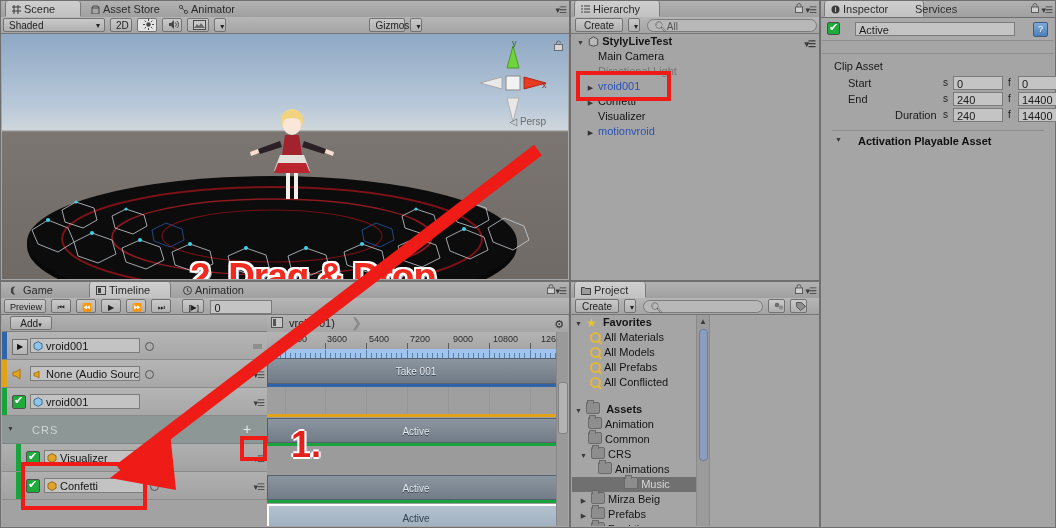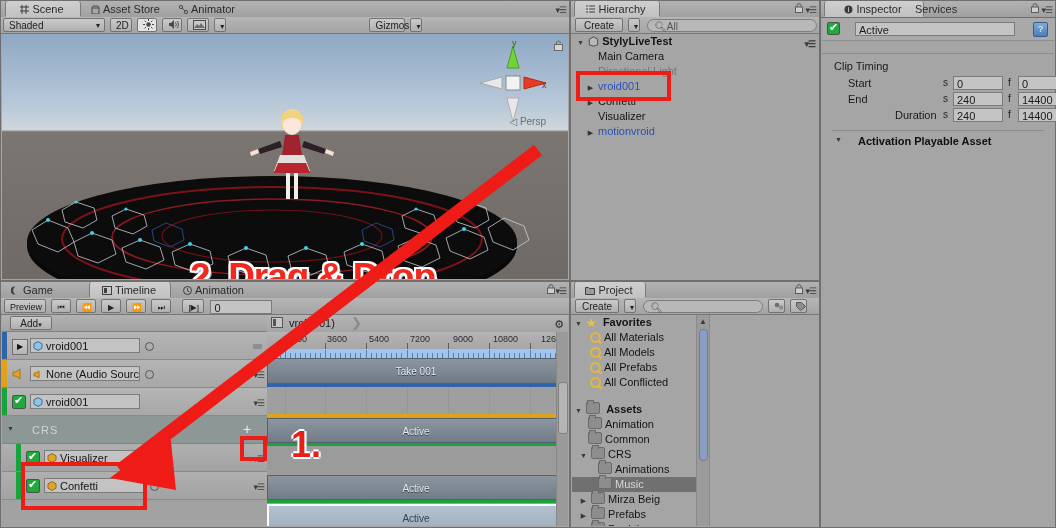--- a/index.html
+++ b/index.html
@@ -2,21 +2,21 @@
 <html><head>
 <meta charset="utf-8">
 <style>
   html,body{margin:0;padding:0;background:#9a9a9a;}
   body{width:1056px;height:528px;overflow:hidden;font-family:"Liberation Sans",sans-serif;font-size:11px;color:#101010;-webkit-font-smoothing:none;}
   #app{position:relative;width:1056px;height:528px;background:#999999;}
 
   
   .panel{position:absolute;background:#a5a5a5;border:1px solid #6f6f6f;box-sizing:border-box;}
   .tabbar{position:absolute;left:0;top:0;right:0;height:16px;
-    background:linear-gradient(#b2b2b2,#a0a0a0);border-bottom:1px solid #6d6d6d;text-align:center;}
+    background:linear-gradient(#b2b2b2,#a0a0a0);border-bottom:1px solid #6d6d6d;}
   .tab{position:absolute;top:0;height:16px;line-height:16px;padding:0 8px 0 6px;
        font-size:11px;color:#2b2b2b;box-sizing:border-box;white-space:nowrap;}
   .tab.active{background:linear-gradient(#cfcfcf,#c2c2c2);
        border-left:1px solid #7a7a7a;border-right:1px solid #7a7a7a;
        border-top-left-radius:3px;border-top-right-radius:3px;border-bottom:1px solid #c2c2c2;}
   .tab .ic{display:inline-block;margin-right:3px;position:relative;top:1px;}
   .toolrow{position:absolute;left:0;right:0;height:17px;background:linear-gradient(#b6b6b6,#a4a4a4);
      border-bottom:1px solid #767676;box-sizing:border-box;}
   .btn{display:inline-block;height:14px;line-height:14px;padding:0 5px;margin:1px 0 0 2px;
      background:linear-gradient(#cacaca,#b0b0b0);border:1px solid #737373;border-radius:2px;
@@ -59,21 +59,21 @@
       line-height:12px;display:inline-block;}
   .secTitle{font-size:11px;color:#1b1b1b;}
   .fieldLabel{font-size:11px;color:#1b1b1b;}
   .unit{font-size:10px;color:#222;}
   .hsep{height:1px;background:#8d8d8d;}
 
   
   #proj{left:570px;top:281px;width:250px;height:247px;}
   #projBody{position:absolute;left:1px;top:33px;right:1px;bottom:1px;background:#a5a5a5;overflow:hidden;}
   .prow{height:15px;line-height:15px;font-size:11px;padding-left:2px;color:#141414;white-space:nowrap;}
-  .prow.sel{background:#707070;color:#d8d8d8;}
+  .prow.sel{background:#707070;color:#d8d8d8;text-align:center;}
   .folder{display:inline-block;width:12px;height:10px;background:#8d8d8d;border:1px solid #6a6a6a;
       border-radius:1px 2px 2px 2px;vertical-align:-1px;margin-right:3px;position:relative;}
   .folder:before{content:"";position:absolute;left:0;top:-3px;width:5px;height:3px;background:#8d8d8d;
       border:1px solid #6a6a6a;border-bottom:none;border-radius:1px 1px 0 0;}
   .mag{display:inline-block;width:11px;height:11px;border:2px solid #e3b73c;border-radius:50%;
       vertical-align:-2px;margin-right:3px;position:relative;box-sizing:border-box;}
   .mag:after{content:"";position:absolute;right:-3px;bottom:-2px;width:5px;height:2px;background:#e3b73c;
       transform:rotate(45deg);}
   .star{color:#e6c435;font-size:12px;vertical-align:-1px;margin-right:3px;}
   .crumb{font-size:11px;color:#1a1a1a;}
@@ -345,21 +345,21 @@
     </div>
     <div id="inspBody">
       <div class="nameRow">
         <span class="chk" style="position:absolute;left:5px;top:4px;"></span>
         <span class="textfield" style="position:absolute;left:33px;top:4px;width:160px;">Active</span>
         <span class="helpicon" style="position:absolute;right:6px;top:4px;">?</span>
       </div>
       <div style="height:12px"></div>
       <div class="hsep"></div>
       <div style="position:relative;padding:6px 0 0 12px;">
-        <div class="secTitle">Clip Timing</div>
+        <div class="secTitle">Clip Asset</div>
         <div style="height:4px"></div>
         <div style="position:relative;height:16px;">
           <span class="fieldLabel" style="position:absolute;left:14px;top:1px;">Start</span>
           <span class="unit" style="position:absolute;left:109px;top:1px;">s</span>
           <span class="textfield" style="position:absolute;left:119px;top:0;width:50px;">0</span>
           <span class="unit" style="position:absolute;left:174px;top:1px;">f</span>
           <span class="textfield" style="position:absolute;left:184px;top:0;width:46px;">0</span>
         </div>
         <div style="position:relative;height:16px;">
           <span class="fieldLabel" style="position:absolute;left:14px;top:1px;">End</span>

